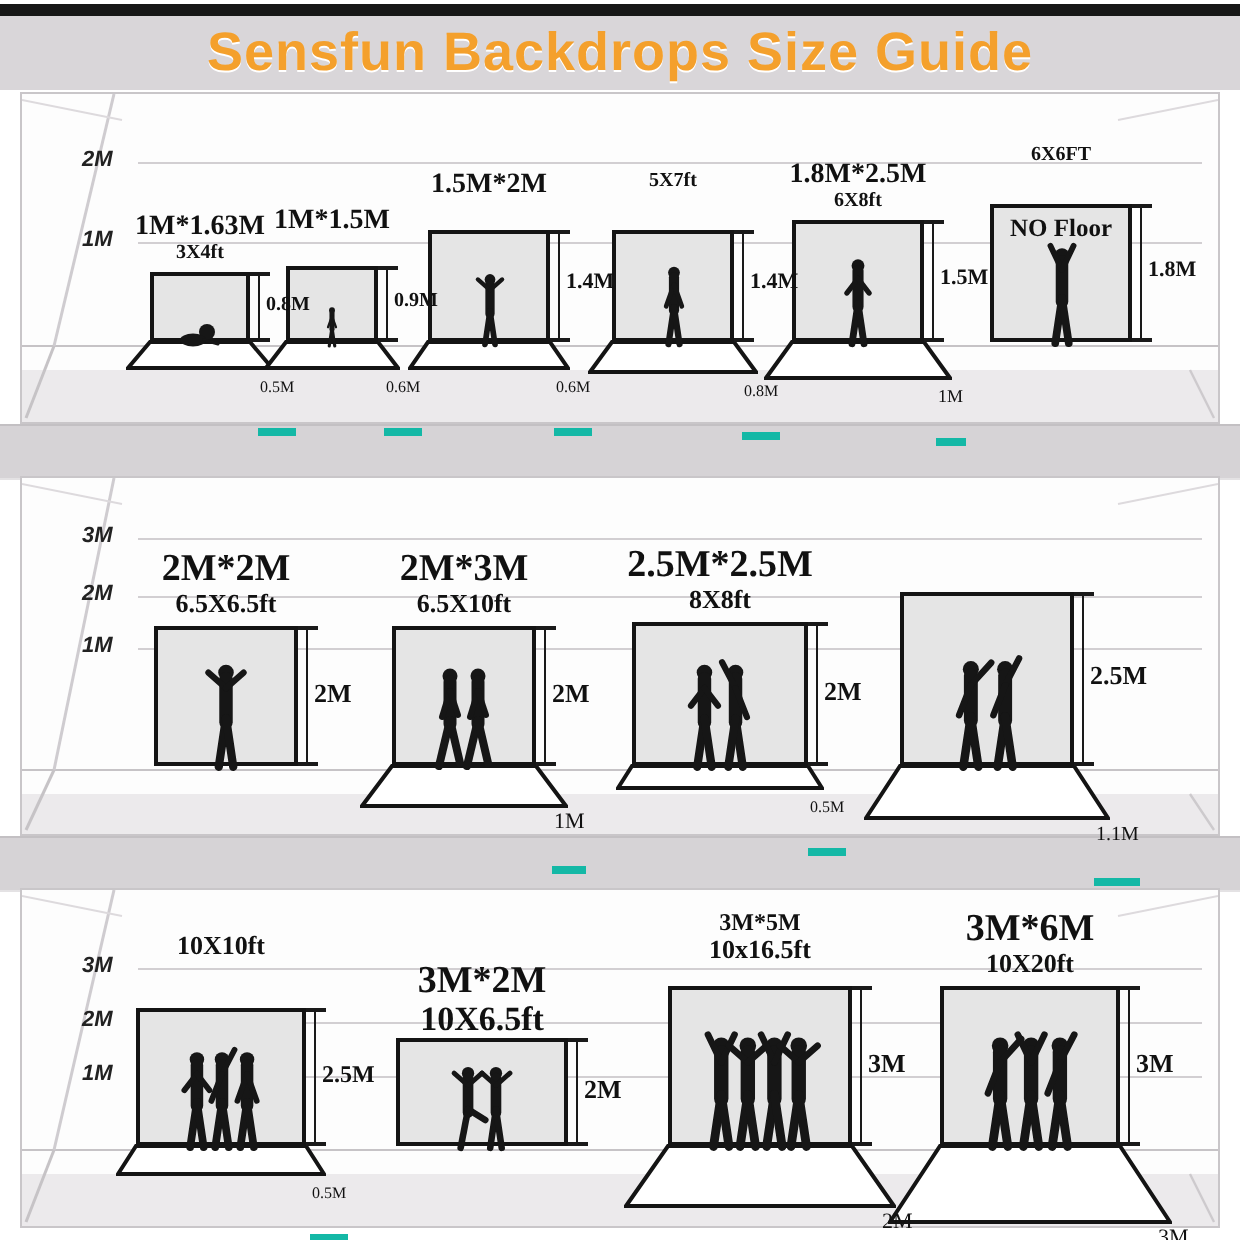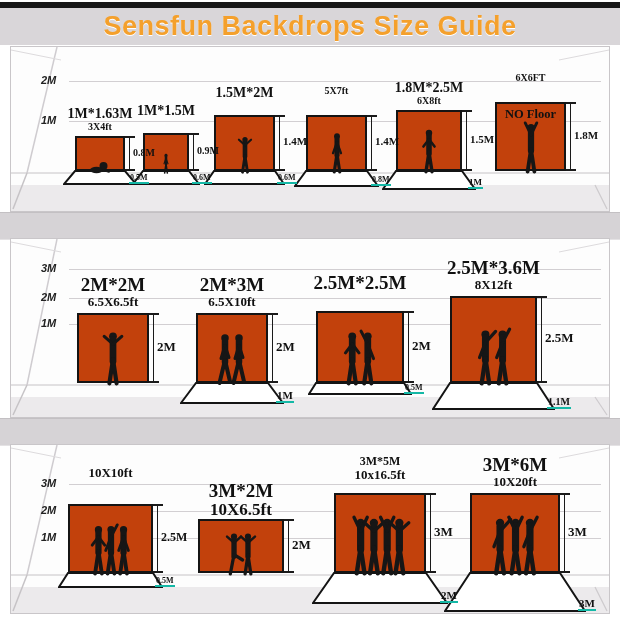--- a/index.html
+++ b/index.html
@@ -15,32 +15,32 @@
   .panel{position:absolute;left:10px;width:600px;background:#fdfdfd;
          border:1px solid #c9c6c9;box-sizing:border-box;}
   .deco{position:absolute;left:0;top:0;z-index:0;}
   .gridline{position:absolute;left:58px;width:532px;height:1px;background:#d2cfd2;z-index:1;}
   .mark{position:absolute;left:30px;width:30px;font-size:11px;font-weight:bold;
         font-style:italic;color:#222;z-index:2;}
   .bd-item{position:absolute;inset:0;pointer-events:none;}
   .btitle{position:absolute;text-align:center;width:150px;z-index:4;line-height:1.05;
           font-family:"Liberation Serif",serif;font-weight:bold;color:#111;}
   .btitle .t2{font-weight:bold;}
-  .frame{position:absolute;background:#c2410c;border:2px solid #141414;box-sizing:border-box;z-index:3;}
+  .frame{position:absolute;background:#e5e5e5;border:2px solid #141414;box-sizing:border-box;z-index:3;}
   .nofloor{position:absolute;left:0;right:0;top:3px;text-align:center;
            font-family:"Liberation Serif",serif;font-weight:bold;font-size:12.5px;color:#111;}
   .people{position:absolute;left:50%;transform:translateX(-50%);bottom:-5px;display:block;}
   .floorsvg{position:absolute;z-index:2;}
   .measure{position:absolute;border-left:1.6px solid #1a1a1a;z-index:4;}
   .measure:before,.measure:after{content:"";position:absolute;left:-5px;width:10px;height:1.6px;background:#1a1a1a;}
   .measure:before{top:0;}
   .measure:after{bottom:0;}
   .mlabel{position:absolute;font-family:"Liberation Serif",serif;font-weight:bold;color:#111;z-index:5;white-space:nowrap;}
-  .flabel{position:absolute;font-family:"Liberation Serif",serif;font-weight:bold;color:#111;
-          border-bottom:2px solid #14b8a6;padding:0 1px;z-index:5;white-space:nowrap;}
+  .flabel{position:absolute;font-family:"Liberation Serif",serif;font-weight:normal;color:#111;
+          border-bottom:4px solid #14b8a6;padding:16px 1px;z-index:5;white-space:nowrap;}
 </style>
 </head>
 <body>
 
 <div id="topbar"></div>
 <div id="titlebar">
   <span class="t" style="color: rgb(244, 160, 44);">Sensfun Backdrops Size Guide</span>
 </div>
 <div id="stage">
     <div class="divider" style="top:212px"></div>
@@ -264,20 +264,21 @@
           </svg>
         </div>
         <div class="measure" style="left:261px;top:74px;height:70px"></div>
       <span class="mlabel" style="left:265px;
         top:99.9px;font-size:13px">2M</span>
         <span class="flabel" style="left:265px;top:150px;font-size:11px">1M</span>
       </div>
       <div class="bd-item">
         <div class="btitle" style="left:274px;top:34px">
         <div class="t1" style="font-size:19px">2.5M*2.5M</div>
+        <div class="t2" style="font-size:13px">8X8ft</div>
         </div>
         <svg class="floorsvg" style="left:297px;top:143px" width="104" height="14" xmlns="http://www.w3.org/2000/svg">
         <polygon points="8,1 96,1 103,12 1,12" fill="#ffffff" stroke="#141414" stroke-width="2"></polygon>
         </svg>
         <div class="frame" style="left:305px;top:72px;width:88px;height:72px">
           <svg class="people" viewBox="-3 -10 76 112" style="height:58px" xmlns="http://www.w3.org/2000/svg">
             <g transform="translate(0,0)" stroke="#161616" fill="none" stroke-linecap="round">
     <circle cx="20" cy="6" r="7.5" fill="#161616" stroke="none"></circle>
     <path d="M20 12 L20 54" stroke-width="13"></path>
     <path d="M20 50 L13 97" stroke-width="8"></path>
@@ -294,24 +295,20 @@
     <path d="M20 21 L9 49" stroke-width="6"></path>
             </g>
           </svg>
         </div>
         <div class="measure" style="left:397px;top:72px;height:72px"></div>
       <span class="mlabel" style="left:401px;
         top:98.9px;font-size:13px">2M</span>
         <span class="flabel" style="left:393px;top:144px;font-size:8px">0.5M</span>
       </div>
       <div class="bd-item">
-        <div class="btitle" style="left:407.5px;top:19px">
-        <div class="t1" style="font-size:19px">2.5M*3.6M</div>
-        <div class="t2" style="font-size:13px">8X12ft</div>
-        </div>
         <svg class="floorsvg" style="left:421px;top:143px" width="123" height="29" xmlns="http://www.w3.org/2000/svg">
         <polygon points="18,1 105,1 122,27 1,27" fill="#ffffff" stroke="#141414" stroke-width="2"></polygon>
         </svg>
         <div class="frame" style="left:439px;top:57px;width:87px;height:87px">
           <svg class="people" viewBox="-3 -10 78 112" style="height:60px" xmlns="http://www.w3.org/2000/svg">
             <g transform="translate(0,0)" stroke="#161616" fill="none" stroke-linecap="round">
     <circle cx="20" cy="6" r="7.5" fill="#161616" stroke="none"></circle>
     <path d="M20 12 L20 54" stroke-width="13"></path>
     <path d="M20 50 L13 97" stroke-width="8"></path>
     <path d="M20 50 L27 97" stroke-width="8"></path>

